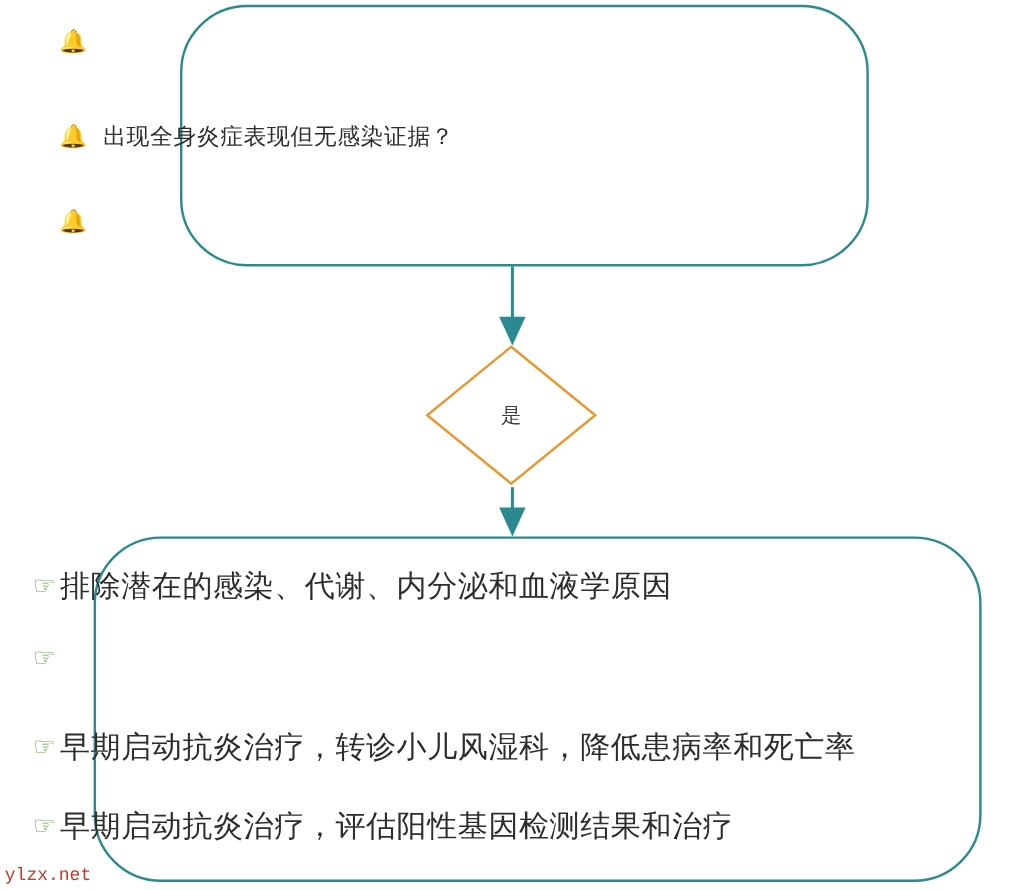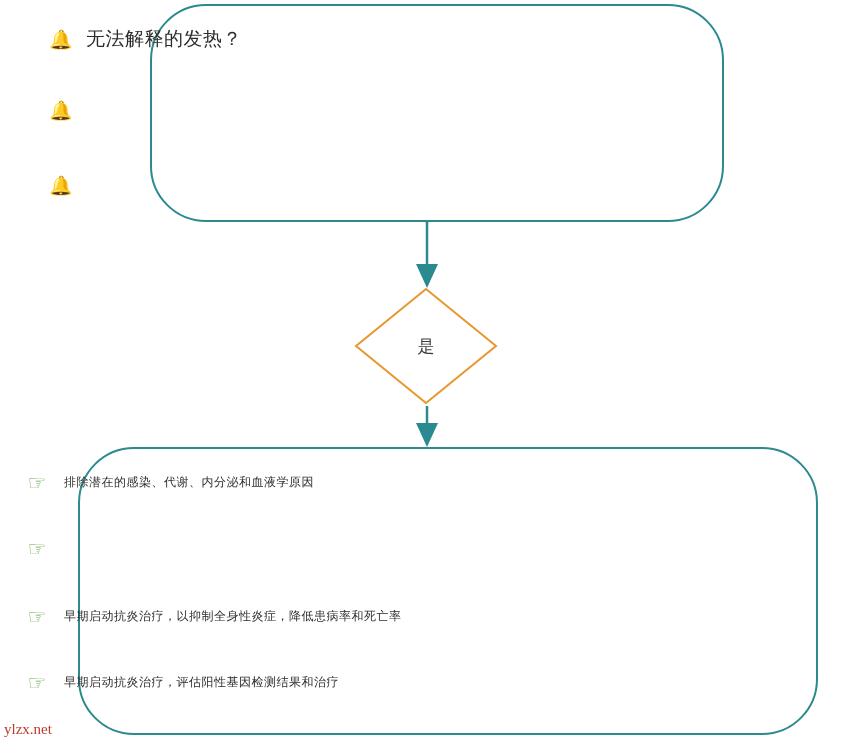--- a/index.html
+++ b/index.html
@@ -63,21 +63,21 @@
   }
 
   
   .bell-row { left: 48px; }
   .bell-row .icon { color: #e8555f; font-size: 19px; }
   .bell-row .txt { margin-left: 12px; }
 
   
   .hand-row { left: 24px; }
   .hand-row .icon { color: #6aa84f; font-size: 21px; }
-  .hand-row .txt { margin-left: 14px; font-size: 12px; }
+  .hand-row .txt { font-size: 25px; }
 
   
   .arrow {
     position: absolute;
     left: 0;
     top: 0;
   }
 
   
   .diamond-wrap {
@@ -100,37 +100,37 @@
     color: #3d3d3d;
   }
 
   
   .watermark {
     position: absolute;
     left: 4px;
     bottom: 4px;
     font-size: 15px;
     color: #c0392b;
-    font-family: Liberation Serif, serif;
+    font-family: Liberation Mono, monospace;
   }
 </style>
 </head>
 <body>
 
 <div class="canvas">
 
   <div class="box-top"></div>
 
   <div class="row bell-row" style="top: 26px;">
     <span class="icon">🔔</span>
-    <span class="txt">无法解释的发热？</span>
   </div>
 
   <div class="row bell-row" style="top: 101px;">
     <span class="icon">🔔</span>
+    <span class="txt">出现全身炎症表现但无感染证据？</span>
   </div>
 
   <div class="row bell-row" style="top: 176px;">
     <span class="icon">🔔</span>
   </div>
 
   <svg class="arrow" width="854" height="742" style="pointer-events:none;">
     <line x1="427" y1="222" x2="427" y2="272" stroke="#2a8a8f" stroke-width="2.5"></line>
     <polygon points="427,288 416,264 438,264" fill="#2a8a8f"></polygon>
     <line x1="427" y1="406" x2="427" y2="428" stroke="#2a8a8f" stroke-width="2.5"></line>
@@ -150,21 +150,21 @@
     <span class="icon">☞</span>
     <span class="txt">排除潜在的感染、代谢、内分泌和血液学原因</span>
   </div>
 
   <div class="row hand-row" style="top: 538px;">
     <span class="icon">☞</span>
   </div>
 
   <div class="row hand-row" style="top: 606px;">
     <span class="icon">☞</span>
-    <span class="txt">早期启动抗炎治疗，以抑制全身性炎症，降低患病率和死亡率</span>
+    <span class="txt">早期启动抗炎治疗，转诊小儿风湿科，降低患病率和死亡率</span>
   </div>
 
   <div class="row hand-row" style="top: 672px;">
     <span class="icon">☞</span>
     <span class="txt">早期启动抗炎治疗，评估阳性基因检测结果和治疗</span>
   </div>
 
   <div class="watermark">ylzx.net</div>
 
 </div>

